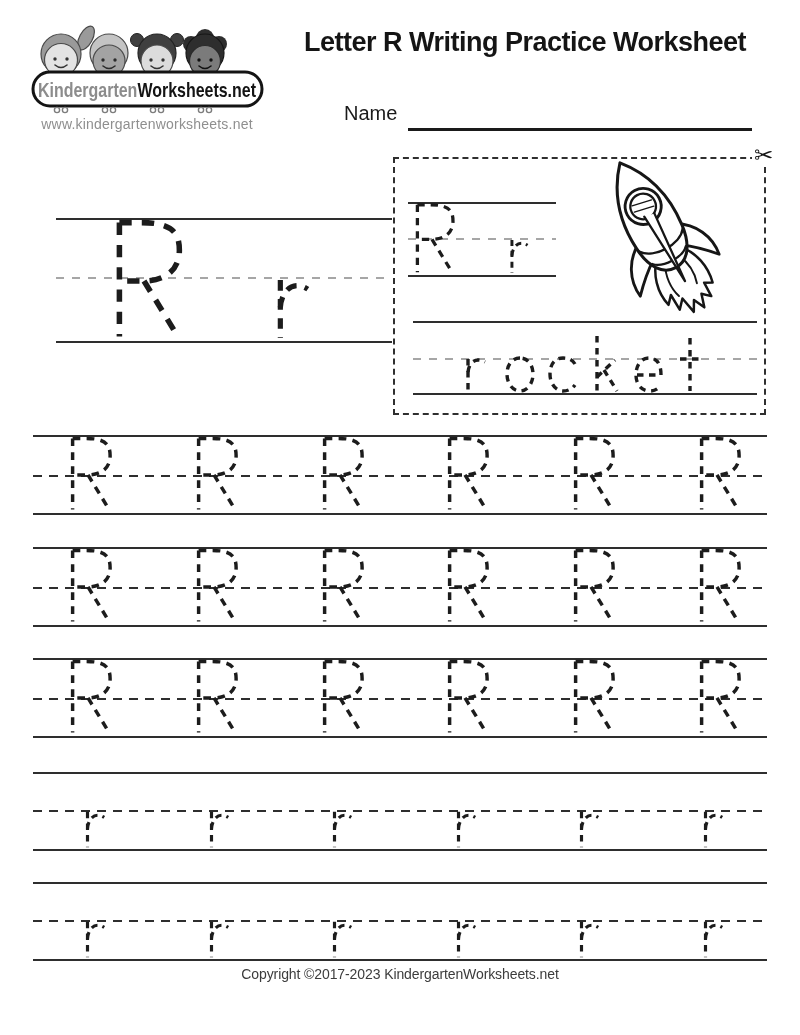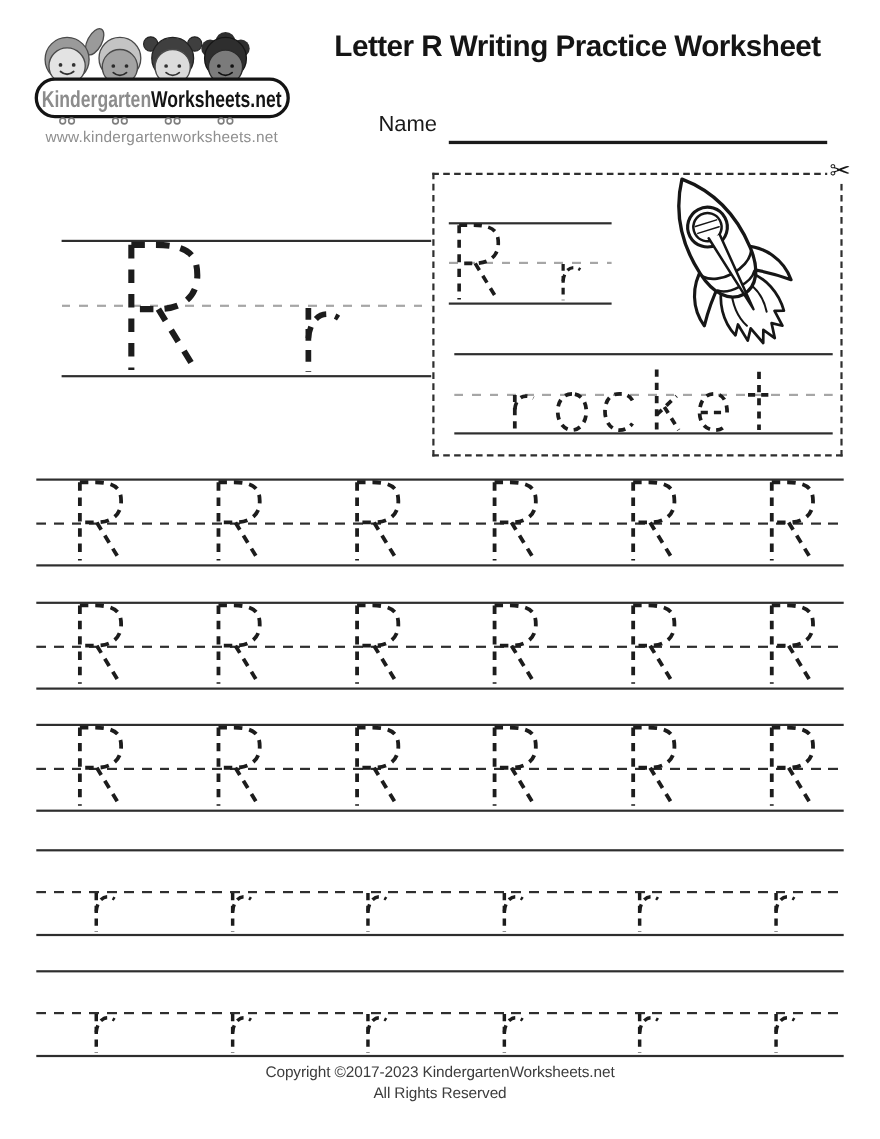--- a/index.html
+++ b/index.html
@@ -319,21 +319,20 @@
           <path d="M8,20 C9,8 17,2 26,8" fill="none" stroke="#1c1c1c" stroke-width="3.4" stroke-dasharray="7 5.5" stroke-linecap="butt"></path>
         </svg>
         <svg width="28" height="39" viewBox="0 0 30 42" style="position: absolute; left: 665px; top: 38px;">
           <path d="M8,2 L8,40" fill="none" stroke="#1c1c1c" stroke-width="3.4" stroke-dasharray="7 5.5" stroke-linecap="butt"></path>
           <path d="M8,20 C9,8 17,2 26,8" fill="none" stroke="#1c1c1c" stroke-width="3.4" stroke-dasharray="7 5.5" stroke-linecap="butt"></path>
         </svg>
       </div>
     </div>
 
   <div id="footer-copyright" class="footer-line">Copyright ©2017-2023 KindergartenWorksheets.net</div>
-  <div id="footer-rights" class="footer-line">All Rights Reserved</div>
 <svg width="84" height="123" viewBox="0 0 52 80" style="position: absolute; left: 102px; top: 218px;">
       <path d="M10,3 L10,77" fill="none" stroke="#1c1c1c" stroke-width="3.6" stroke-dasharray="8 6.5" stroke-linecap="butt"></path>
       <path d="M10,3 L24,3 C45,3 49,10 49,21 C49,33 41,41 25,41 L10,41" fill="none" stroke="#1c1c1c" stroke-width="3.6" stroke-dasharray="8 6.5" stroke-linecap="butt"></path>
       <path d="M26,41 L48,77" fill="none" stroke="#1c1c1c" stroke-width="3.6" stroke-dasharray="8 6.5" stroke-linecap="butt"></path>
     </svg>
     <svg width="46" height="64" viewBox="0 0 30 42" style="position: absolute; left: 268px; top: 277px;">
       <path d="M8,2 L8,40" fill="none" stroke="#1c1c1c" stroke-width="3.4" stroke-dasharray="7 5.5" stroke-linecap="butt"></path>
       <path d="M8,20 C9,8 17,2 26,8" fill="none" stroke="#1c1c1c" stroke-width="3.4" stroke-dasharray="7 5.5" stroke-linecap="butt"></path>
     </svg>
   </div>

